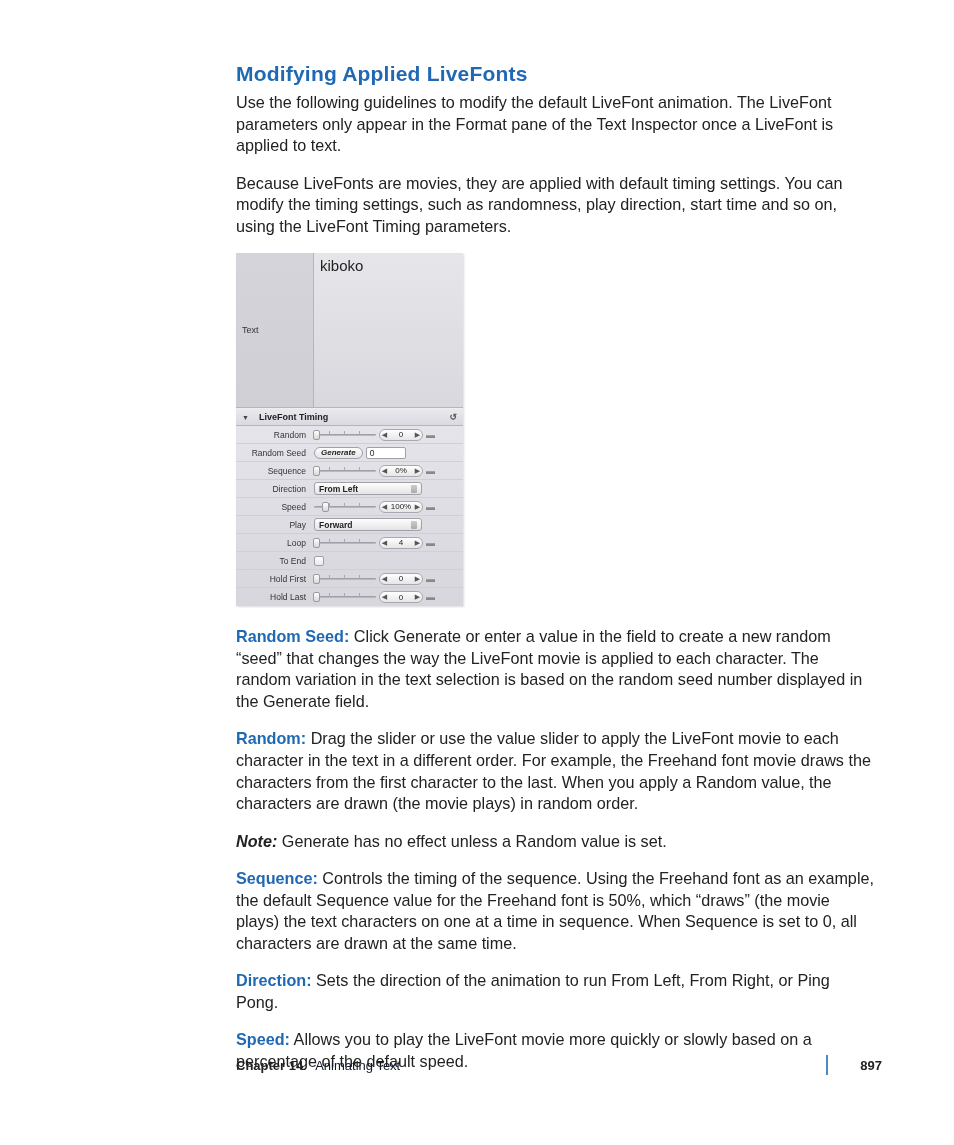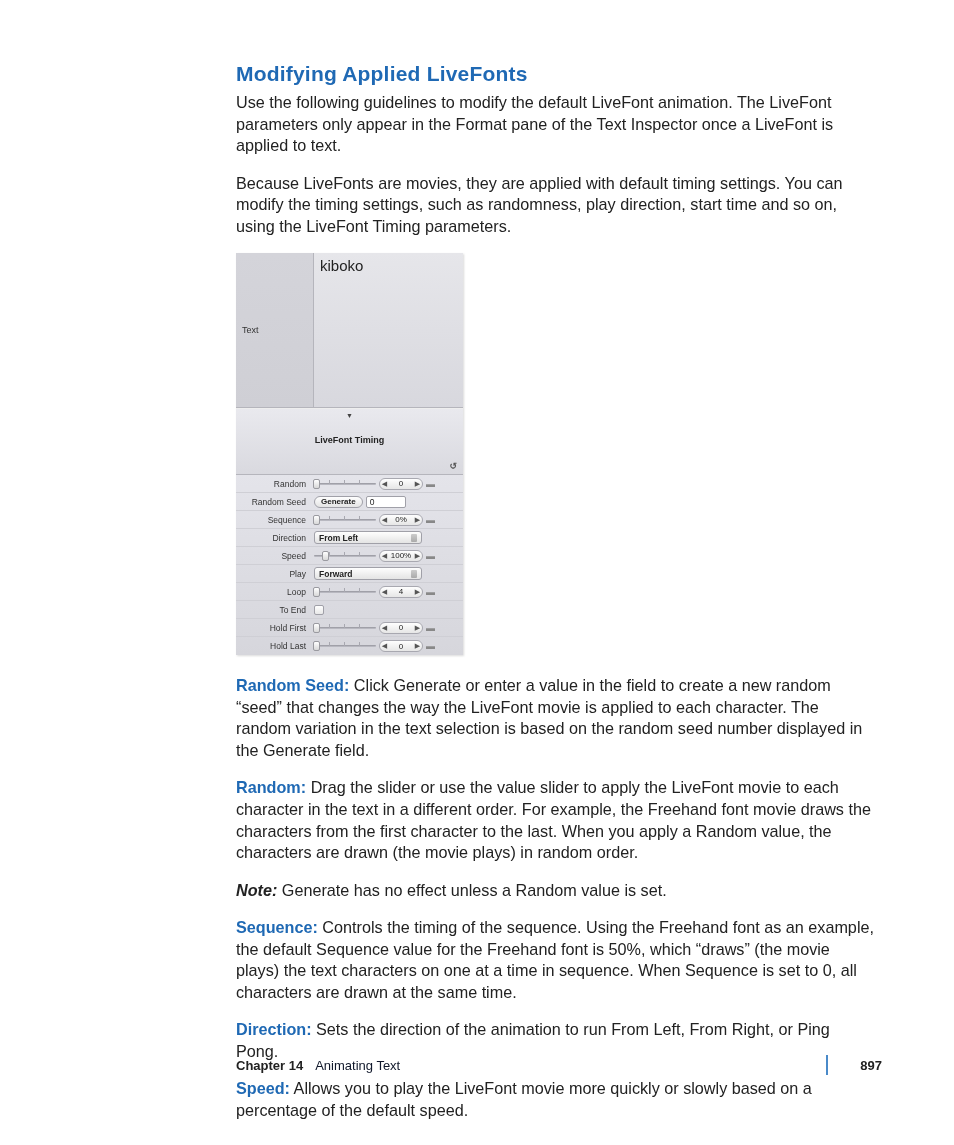--- a/index.html
+++ b/index.html
@@ -6,38 +6,38 @@
   html, body { width: 954px; height: 1145px; background: #fff; font-family: "Myriad Pro", "Segoe UI", "Helvetica Neue", Arial, sans-serif; color: #222; }
   .page { position: relative; width: 954px; height: 1145px; padding: 62px 80px 0 236px; border-radius: 30px; }
   h2.heading { color: #1f69b4; font-weight: 600; font-size: 21px; margin-bottom: 6px; letter-spacing: 0.2px; }
   p.body { font-size: 16.2px; line-height: 1.33; margin-bottom: 16px; color: #222; }
   .term { color: #1f69b4; font-weight: 700; }
   .noteterm { font-weight: 700; font-style: italic; }
   .figure { width: 227px; border: 0 solid #999; margin: 2px 0 20px 0; background: #d0d0d6; box-shadow: 1px 1px 2px rgba(0,0,0,0.15); }
   .fig-top { display: flex; height: 155px; border-bottom: 1px solid #b5b5bc; background: linear-gradient(#dadae0, #d2d2d8); }
   .fig-top-left { width: 78px; display:flex; align-items:center; justify-content:flex-start; padding-left:6px; font-size:9px; color:#333; border-right:1px solid #b5b5bc; background:linear-gradient(#d4d4da,#cfcfd5);}
   .fig-top-right { flex:1; position:relative; background:linear-gradient(#e6e6ea,#d8d8de); padding:4px 6px; font-size:15px; color:#222;}
-  .fig-section-header { display:flex; align-items:center; gap:16px; font-size:9px; font-weight:700; color:#222; padding:3px 6px; background:linear-gradient(#e9e9ee,#d9d9df); border-top:1px solid #eee; border-bottom:1px solid #b5b5bc;flex-direction:column;}
+  .fig-section-header { display:flex; align-items:center; gap:10px; font-size:9px; font-weight:700; color:#222; padding:3px 6px; background:linear-gradient(#e9e9ee,#d9d9df); border-top:1px solid #eee; border-bottom:1px solid #b5b5bc;}
   .disclose { font-size:7px; color:#444; }
   .reset { margin-left:auto; font-size:9px; color:#555; }
   .param-rows { background:linear-gradient(#e4e4ea,#d6d6dc); }
   .param-row { display:flex; align-items:center; height:18px; border-bottom:1px solid #cfcfd5; }
   .param-row:last-child { border-bottom:none; }
   .param-label { width:78px; text-align:right; padding-right:8px; font-size:8.5px; color:#333; }
   .param-ctrl { flex:1; display:flex; align-items:center; gap:3px; padding-right:4px; }
   .slider { position:relative; width:62px; height:10px; }
   .slider-track { position:absolute; top:4px; left:0; right:0; height:2px; background:#b8b8c0; border-top:1px solid #a0a0a8; border-radius:1px;}
   .slider-tick { position:absolute; top:1px; width:1px; height:4px; background:#a8a8b0;}
   .slider-thumb { position:absolute; top:0; width:7px; height:10px; background:linear-gradient(#fff,#d8d8d8); border:1px solid #9a9aa0; border-radius:2px;}
   .stepper { display:flex; align-items:center; width:44px; height:12px; background:linear-gradient(#fefefe,#e6e6e6); border:1px solid #a8a8b0; border-radius:7px; font-size:8px;}
   .stepper .arrow { width:9px; text-align:center; font-size:7px; color:#555; line-height:10px;}
   .stepper .val { flex:1; text-align:center; }
   .combo { width:108px; height:13px; background:linear-gradient(#fefefe,#e4e4e4); border:1px solid #a0a0a8; border-radius:3px; display:flex; align-items:center; padding:0 4px; font-size:8.5px; font-weight:600; position:relative;}
   .combo::after { content:""; position:absolute; right:4px; top:2px; width:6px; height:8px; background:linear-gradient(#ccc,#aaa); border-radius:1px;}
-  .btn { height:12px; padding:0 6px; background:linear-gradient(#fefefe,#e4e4e4); border:1px solid #a0a0a8; border-radius:7px; font-size:8px; font-weight:700; display:flex; align-items:center;}
+  .btn { height:12px; padding:0 6px; background:linear-gradient(#fefefe,#e4e4e4); border:1px solid #a0a0a8; border-radius:7px; font-size:8px; font-weight:700; display:flex; align-items:center;font-style:italic;}
   .numfield { width:40px; height:12px; background:#fff; border:1px solid #a0a0a8; border-radius:2px; font-size:8.5px; padding:0 3px; display:flex; align-items:center;}
   .chk { width:10px; height:10px; background:linear-gradient(#fff,#e8e8e8); border:1px solid #a0a0a8; border-radius:2px;}
   .eq { width:8px; font-size:9px; color:#888; text-align:center;}
 
   .footer { position:absolute; left:236px; right:72px; bottom:70px; display:flex; align-items:center; font-size:13px;}
   .footer .vr { width:2px; height:20px; background:#4a8ac9; margin-right:12px; margin-left:auto;}
   .footer .chap { font-weight:700; }
   .footer .chapname { color:#0f172a; margin-left:12px;}
   .footer .pn { font-weight:700; margin-left:20px;}
 </style>

